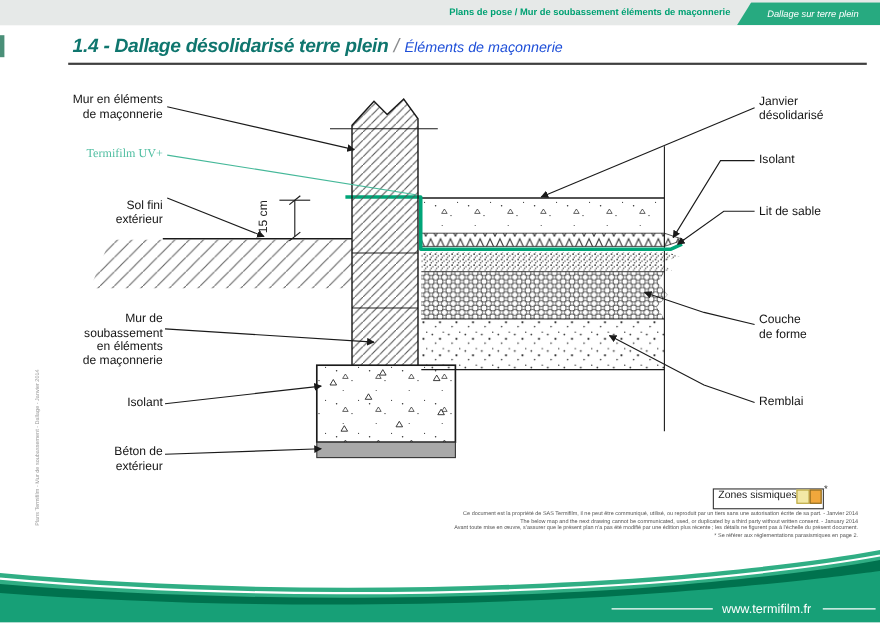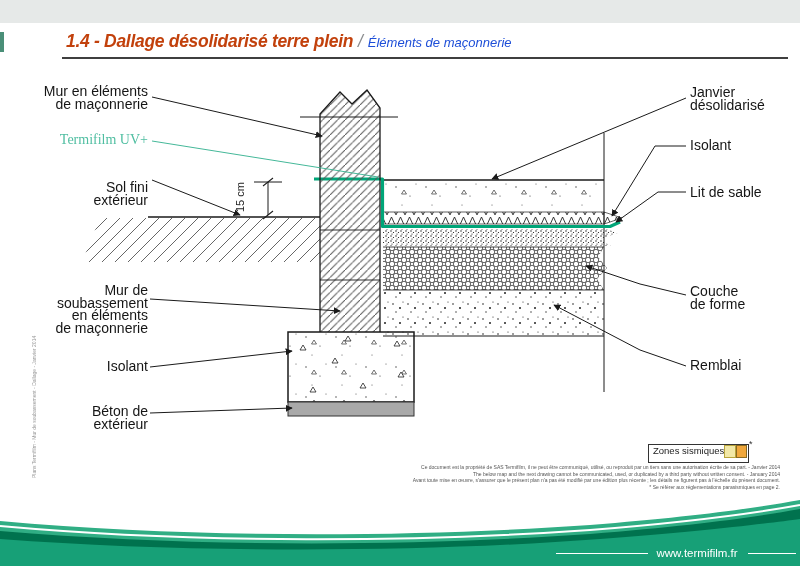--- a/index.html
+++ b/index.html
@@ -17,26 +17,26 @@
     position:absolute;right:0;top:2px;width:130px;height:21px;background:#27aa80;
     clip-path:polygon(13px 0,100% 0,100% 100%,0 100%);
   }
   .toptab span{
     display:block;text-align:center;line-height:21px;font-size:8.5px;
     font-style:italic;color:#ffffff;white-space:nowrap;padding-left:8px;
   }
   
   .edge-mark{position:absolute;left:0;top:32px;width:4px;height:20px;background:#4a8f78;}
   .title-row{position:absolute;left:66px;top:31px;white-space:nowrap;font-style:italic;}
-  .title-primary{font-size:17.5px;font-weight:bold;color:#c2410c;letter-spacing:-0.3px;}
+  .title-primary{font-size:17.5px;font-weight:bold;color:#0f766e;letter-spacing:-0.3px;}
   .title-sep{font-size:17.5px;color:#8a8c8e;}
   .title-secondary{font-size:13px;color:#1d4ed8;}
   .title-rule{position:absolute;left:62px;top:57px;width:726px;height:2px;background:#3f3f3f;}
   
-  .lbl{position:absolute;font-size:14px;line-height:12.5px;color:#151515;white-space:pre-line;}
+  .lbl{position:absolute;font-size:11px;line-height:12.5px;color:#151515;white-space:pre-line;}
   .lbl-left{right:652px;text-align:right;}
   .lbl-right{left:690px;text-align:left;}
   .lbl-termifilm{color:#4fbea1;font-family:Liberation Serif, serif;}
   .dim-label{
     position:absolute;left:234px;top:212px;font-size:11px;color:#222;
     transform:rotate(-90deg);transform-origin:0 0;white-space:nowrap;
   }
   
   .seismic{
     position:absolute;left:648px;top:444px;width:99px;height:17px;
@@ -56,20 +56,24 @@
     transform:rotate(-90deg);transform-origin:0 0;white-space:nowrap;
   }
   
   .drawing{position:absolute;left:0;top:0;}
   .footer-svg{position:absolute;left:0;top:495px;}
 </style>
 </head>
 <body>
 
 <div class="topbar">
+  <span class="breadcrumb">Plans de pose / Mur de soubassement éléments de maçonnerie</span>
+  <div class="toptab">
+    <span>Dallage sur terre plein</span>
+  </div>
 </div>
 
 <div class="edge-mark"></div>
 <div class="title-row">
   <span class="title-primary">1.4 - Dallage désolidarisé terre plein</span><span class="title-sep"> / </span><span class="title-secondary">Éléments de maçonnerie</span>
 </div>
 <div class="title-rule"></div>
 
 <svg class="drawing" width="800" height="495" viewBox="0 0 800 495">
   <defs>

